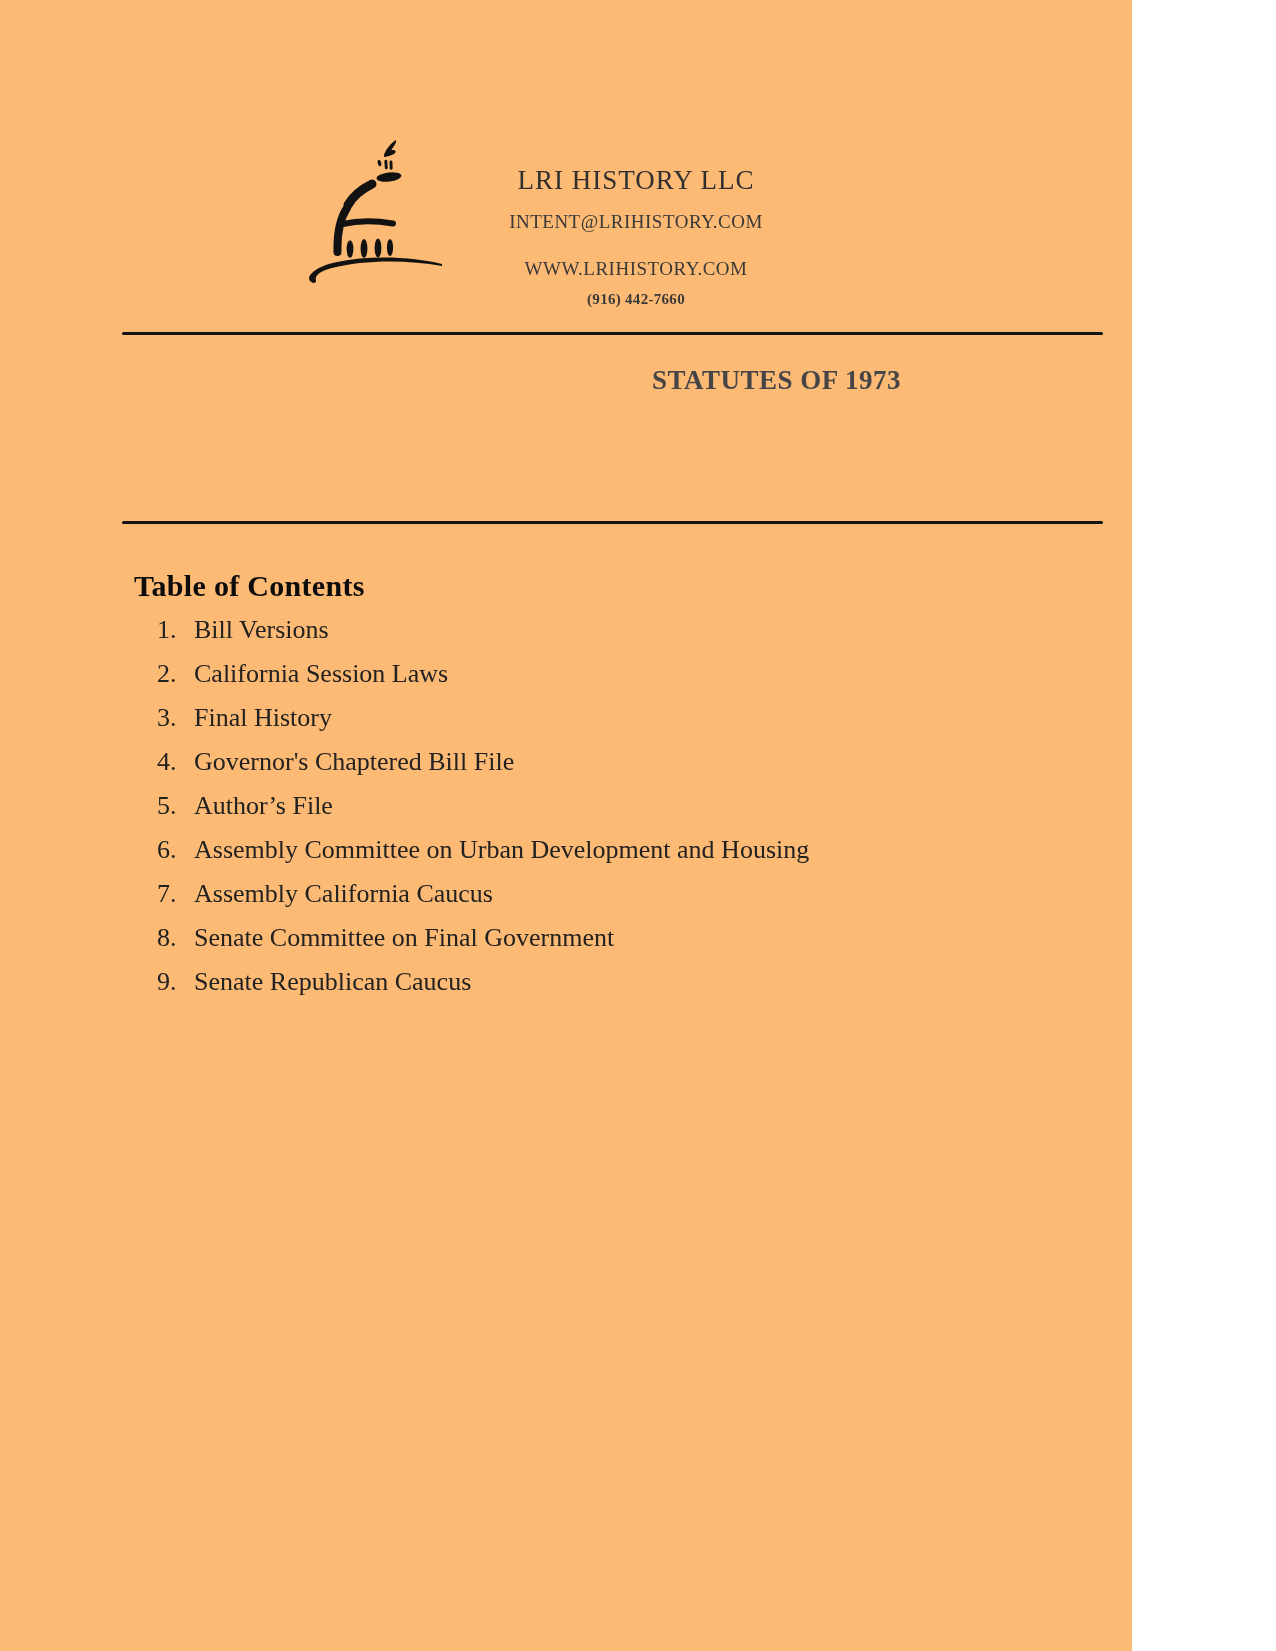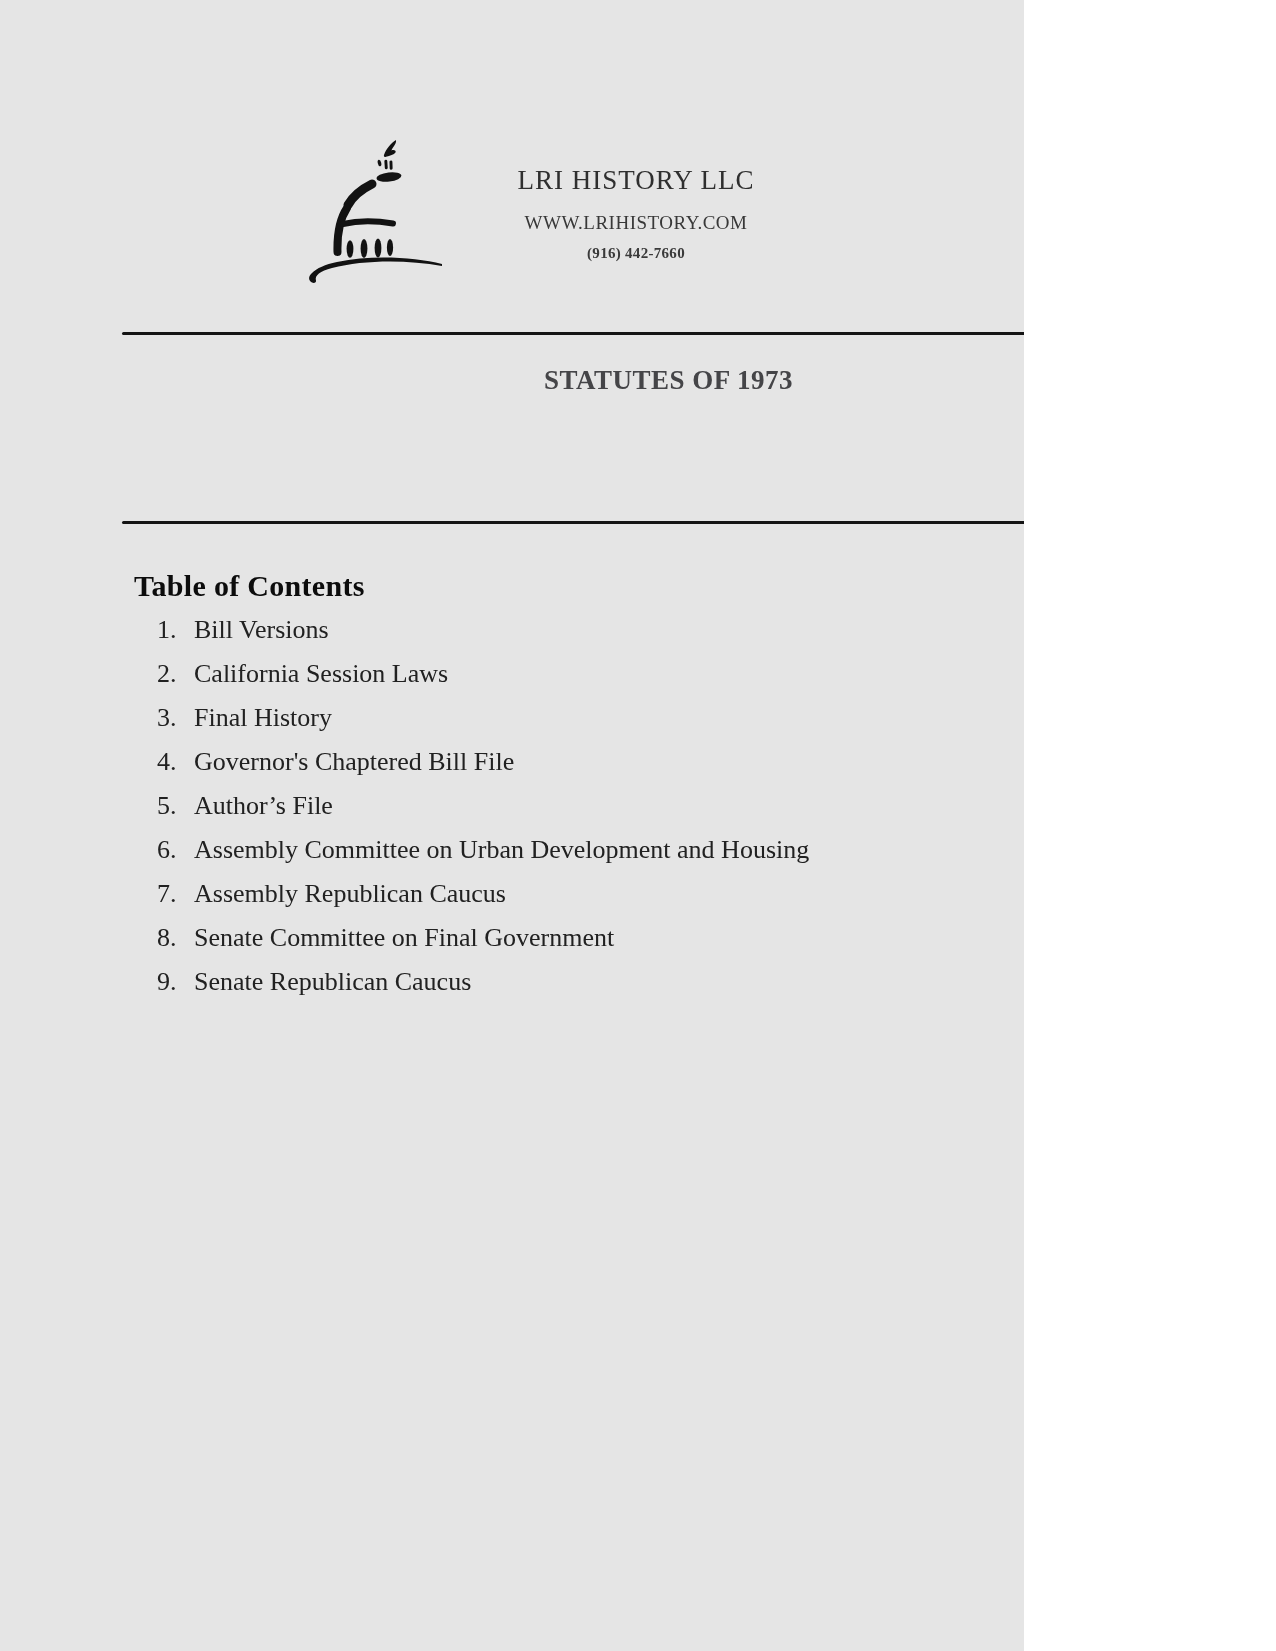--- a/index.html
+++ b/index.html
@@ -2,23 +2,23 @@
 <html><head>
 <meta charset="utf-8">
 <style>
   html, body {
     margin: 0;
     padding: 0;
     background: #ffffff;
   }
   .page {
     position: relative;
-    width: 1024px;
+    width: 1132px;
     height: 1651px;
-    background: #e5e5e5;
+    background: #fdba74;
     font-family: "Liberation Serif", "DejaVu Serif", serif;
     overflow: hidden;
   }
 
   
   .logo {
     position: absolute;
     left: 303px;
     top: 133px;
   }
@@ -39,21 +39,21 @@
   }
   .email-line {
     margin-top: 10px;
     font-size: 19px;
     line-height: 30px;
     letter-spacing: 0.5px;
     color: #383838;
     white-space: pre;
   }
   .web-line {
-    margin-top: 10px;
+    margin-top: 16px;
     font-size: 19px;
     line-height: 32px;
     letter-spacing: 0.5px;
     color: #383838;
     white-space: pre;
   }
   .phone-line {
     font-size: 15px;
     line-height: 28px;
     letter-spacing: 0.3px;
@@ -160,20 +160,21 @@
       <path d="M69,51 C59,56 50,63 45,72" stroke-width="9"></path>
 
       <path d="M44,75 C38,84 34,100 34.5,119" stroke-width="8"></path>
 
       <path d="M40,91 C55,87.5 72,87.5 90,90.5" stroke-width="6"></path>
     </g>
   </svg>
 
   <div class="header-text">
     <div class="company-name">LRI HISTORY LLC</div>
+    <div class="email-line">INTENT@LRIHISTORY.COM</div>
     <div class="web-line">WWW.LRIHISTORY.COM</div>
     <div class="phone-line">(916) 442-7660</div>
   </div>
 
   <div class="rule rule-top"></div>
 
   <div class="statutes">
     <div>STATUTES OF 1973</div>
   </div>
 
@@ -181,18 +182,18 @@
 
   <h2 class="toc-heading">Table of Contents</h2>
 
   <ol class="toc-list">
     <li><span>Bill Versions</span></li>
     <li><span>California Session Laws</span></li>
     <li><span>Final History</span></li>
     <li><span>Governor's Chaptered Bill File</span></li>
     <li><span>Author’s File</span></li>
     <li><span>Assembly Committee on Urban Development and Housing</span></li>
-    <li><span>Assembly Republican Caucus</span></li>
+    <li><span>Assembly California Caucus</span></li>
     <li><span>Senate Committee on Final Government</span></li>
     <li><span>Senate Republican Caucus</span></li>
   </ol>
 
 </div>
 
 </body></html>

